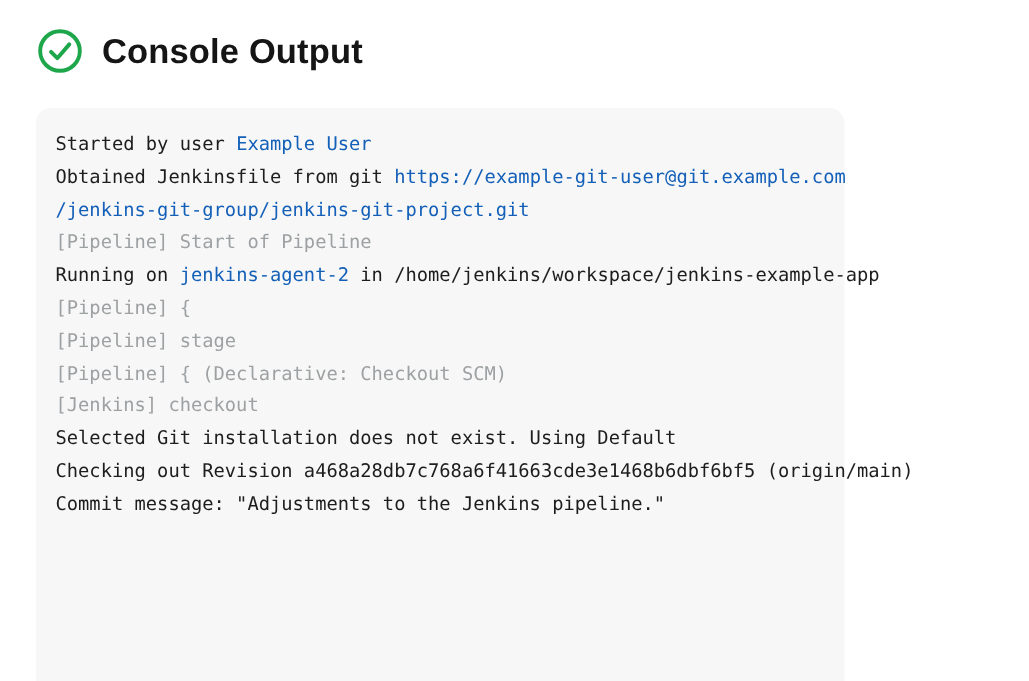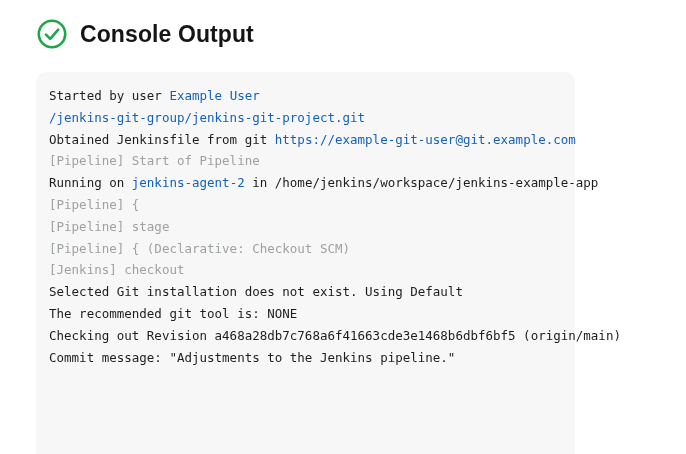--- a/index.html
+++ b/index.html
@@ -7,21 +7,20 @@
     width: 686px;
     height: 454px;
     overflow: hidden;
     background: #ffffff;
     font-family: "Liberation Sans", sans-serif;
   }
   .page {
     width: 587px;
     height: 454px;
     position: relative;
-    margin-left: 12px;
   }
   .header {
     display: flex;
     align-items: center;
     gap: 12px;
     padding: 18px 24px 0 24px;
   }
   .status-icon {
     width: 32px;
     height: 32px;
@@ -69,40 +68,39 @@
         <path d="M10 16.6 L14.2 20.8 L22.2 11.6" stroke="#1ea64b" stroke-width="2.6" fill="none" stroke-linecap="round" stroke-linejoin="round"></path>
       </svg>
     </span>
     <h1 class="page-title">Console Output</h1>
   </header>
 
   <div class="console">
 
     <div class="console-line"><span>Started by user </span><a>Example User</a></div>
 
+    <div class="console-line"><span>Obtained Jenkinsfile from git </span><a>https://example-git-user@git.example.com</a></div>
+
     <div class="console-line"><a>/jenkins-git-group/jenkins-git-project.git</a></div>
-
-    <div class="console-line"><span>Obtained Jenkinsfile from git </span><a>https://example-git-user@git.example.com</a></div>
 
     <div class="console-line muted"><span>[Pipeline] Start of Pipeline</span></div>
 
 
     <div class="console-line"><span>Running on </span><a>jenkins-agent-2</a><span> in /home/jenkins/workspace/jenkins-example-app</span></div>
 
     <div class="console-line muted"><span>[Pipeline] {</span></div>
 
     <div class="console-line muted"><span>[Pipeline] stage</span></div>
 
     <div class="console-line muted"><span>[Pipeline] { (Declarative: Checkout SCM)</span></div>
 
     <div class="console-line muted"><span>[Jenkins] checkout</span></div>
 
     <div class="console-line"><span>Selected Git installation does not exist. Using Default</span></div>
 
-    <div class="console-line"><span>The recommended git tool is: NONE</span></div>
 
 
 
     <div class="console-line"><span>Checking out Revision a468a28db7c768a6f41663cde3e1468b6dbf6bf5 (origin/main)</span></div>
 
     <div class="console-line"><span>Commit message: "Adjustments to the Jenkins pipeline."</span></div>
 
   </div>
 
 </div>

